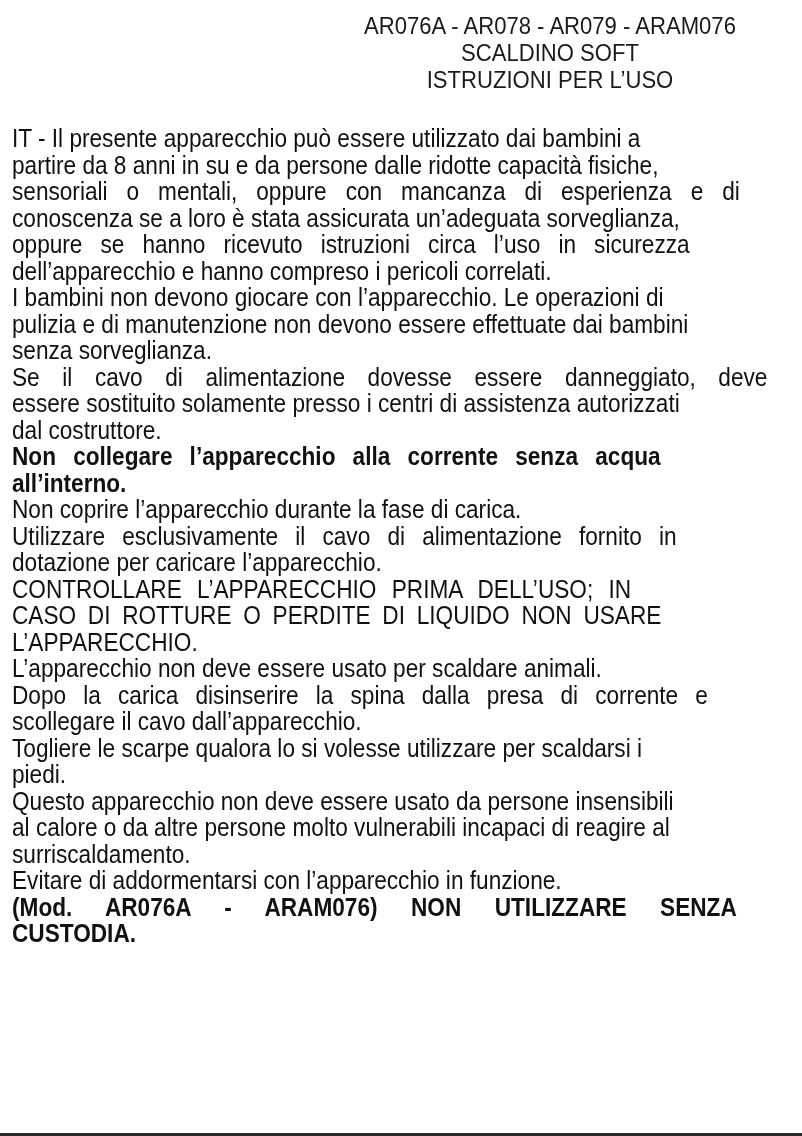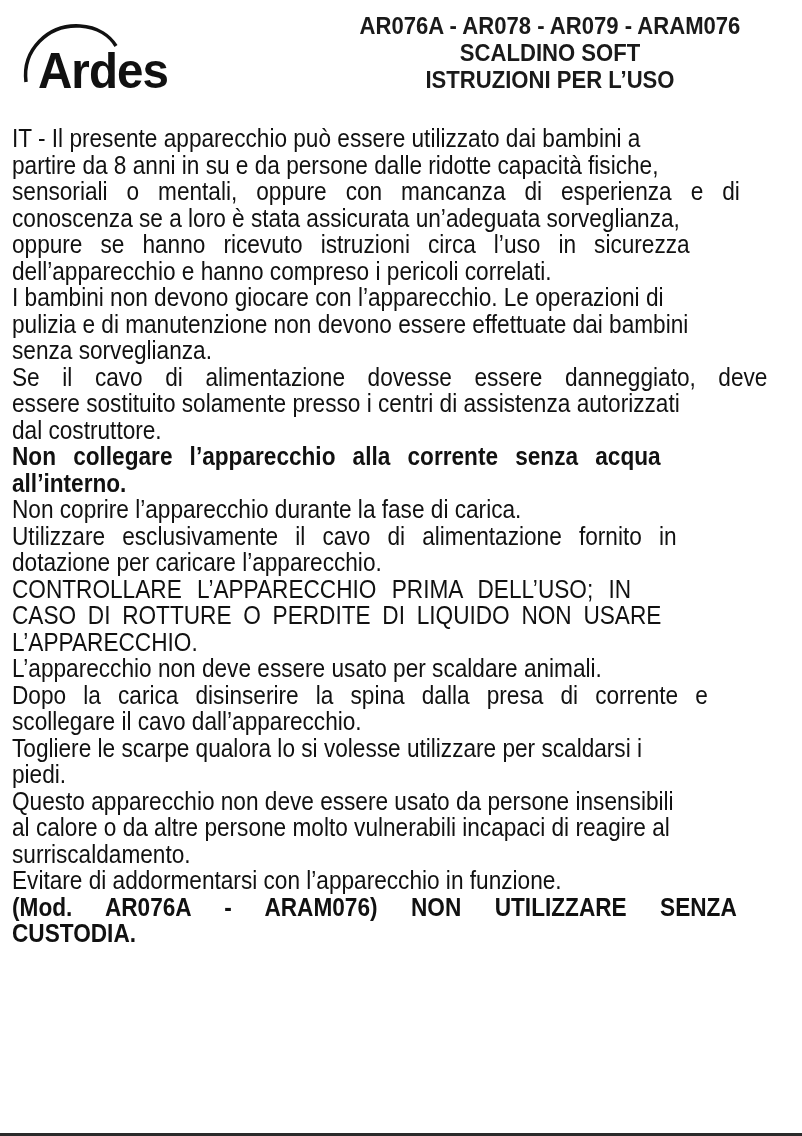--- a/index.html
+++ b/index.html
@@ -1,41 +1,35 @@
 <!DOCTYPE html>
 <html><head>
   <meta charset="utf-8">
   <style>
     html, body { margin: 0; padding: 0; background: #ffffff; }
     body { width: 802px; height: 1136px; overflow: hidden; position: relative; font-family: "Liberation Sans", sans-serif; color: #111111; }
     .page { position: absolute; left: 0; top: 0; width: 802px; height: 1136px; overflow: hidden; }
     .logo { position: absolute; left: 18px; top: 20px; width: 180px; height: 75px; }
     .logo svg { position: absolute; left: 0; top: 0; }
     .logo-text { position: absolute; left: 20px; top: 22px; font-weight: bold; font-size: 50px; letter-spacing: -1px; transform: scaleX(0.95); transform-origin: left top; color: #111; }
-    .header { position: absolute; left: 300px; top: 12px; width: 500px; text-align: center; font-weight: bold; font-size: 24px; line-height: 27px; color: #1a1a1a; }
+    .header { position: absolute; left: 300px; top: 12px; width: 500px; text-align: center; font-weight: normal; font-size: 24px; line-height: 27px; color: #1a1a1a; }
     .header div { transform: scaleX(0.92); transform-origin: center; white-space: nowrap; }
     .body-text { position: absolute; left: 12px; top: 125px; width: 784px; font-size: 25px; line-height: 26.5px; }
     .line { white-space: nowrap; overflow: visible; transform: scaleX(0.905); transform-origin: left center; display: block; height: 26.5px; }
     .bold { font-weight: bold; }
     .warn { position: absolute; left: 16px; top: 970px; width: 470px; height: 110px; }
     .warn svg { position: absolute; left: 0; top: 0; }
     .warn-text { position: absolute; left: 120px; top: 36px; font-weight: bold; font-size: 28px; white-space: nowrap; transform: scaleX(0.92); transform-origin: left top; color: #1a1a1a; }
     .bottom-rule { position: absolute; left: 0; top: 1133px; width: 802px; height: 3px; background: #2a2a2a; }
   </style>
 </head>
 <body>
 
 <div class="page">
 
-  <div class="logo">
-    <svg width="180" height="75" viewBox="0 0 180 75">
-      <path d="M8 62 C 4 30, 30 4, 62 6 C 80 7, 92 16, 98 26" fill="none" stroke="#111" stroke-width="3.5"></path>
-    </svg>
-    <span class="logo-text">Ardes</span>
-  </div>
 
   <div class="header">
     <div>AR076A - AR078 - AR079 - ARAM076</div>
     <div>SCALDINO SOFT</div>
     <div>ISTRUZIONI PER L’USO</div>
   </div>
 
   <div class="body-text">
     <span class="line">IT - Il presente apparecchio può essere utilizzato dai bambini a</span>
     <span class="line">partire da 8 anni in su e da persone dalle ridotte capacità fisiche,</span>

